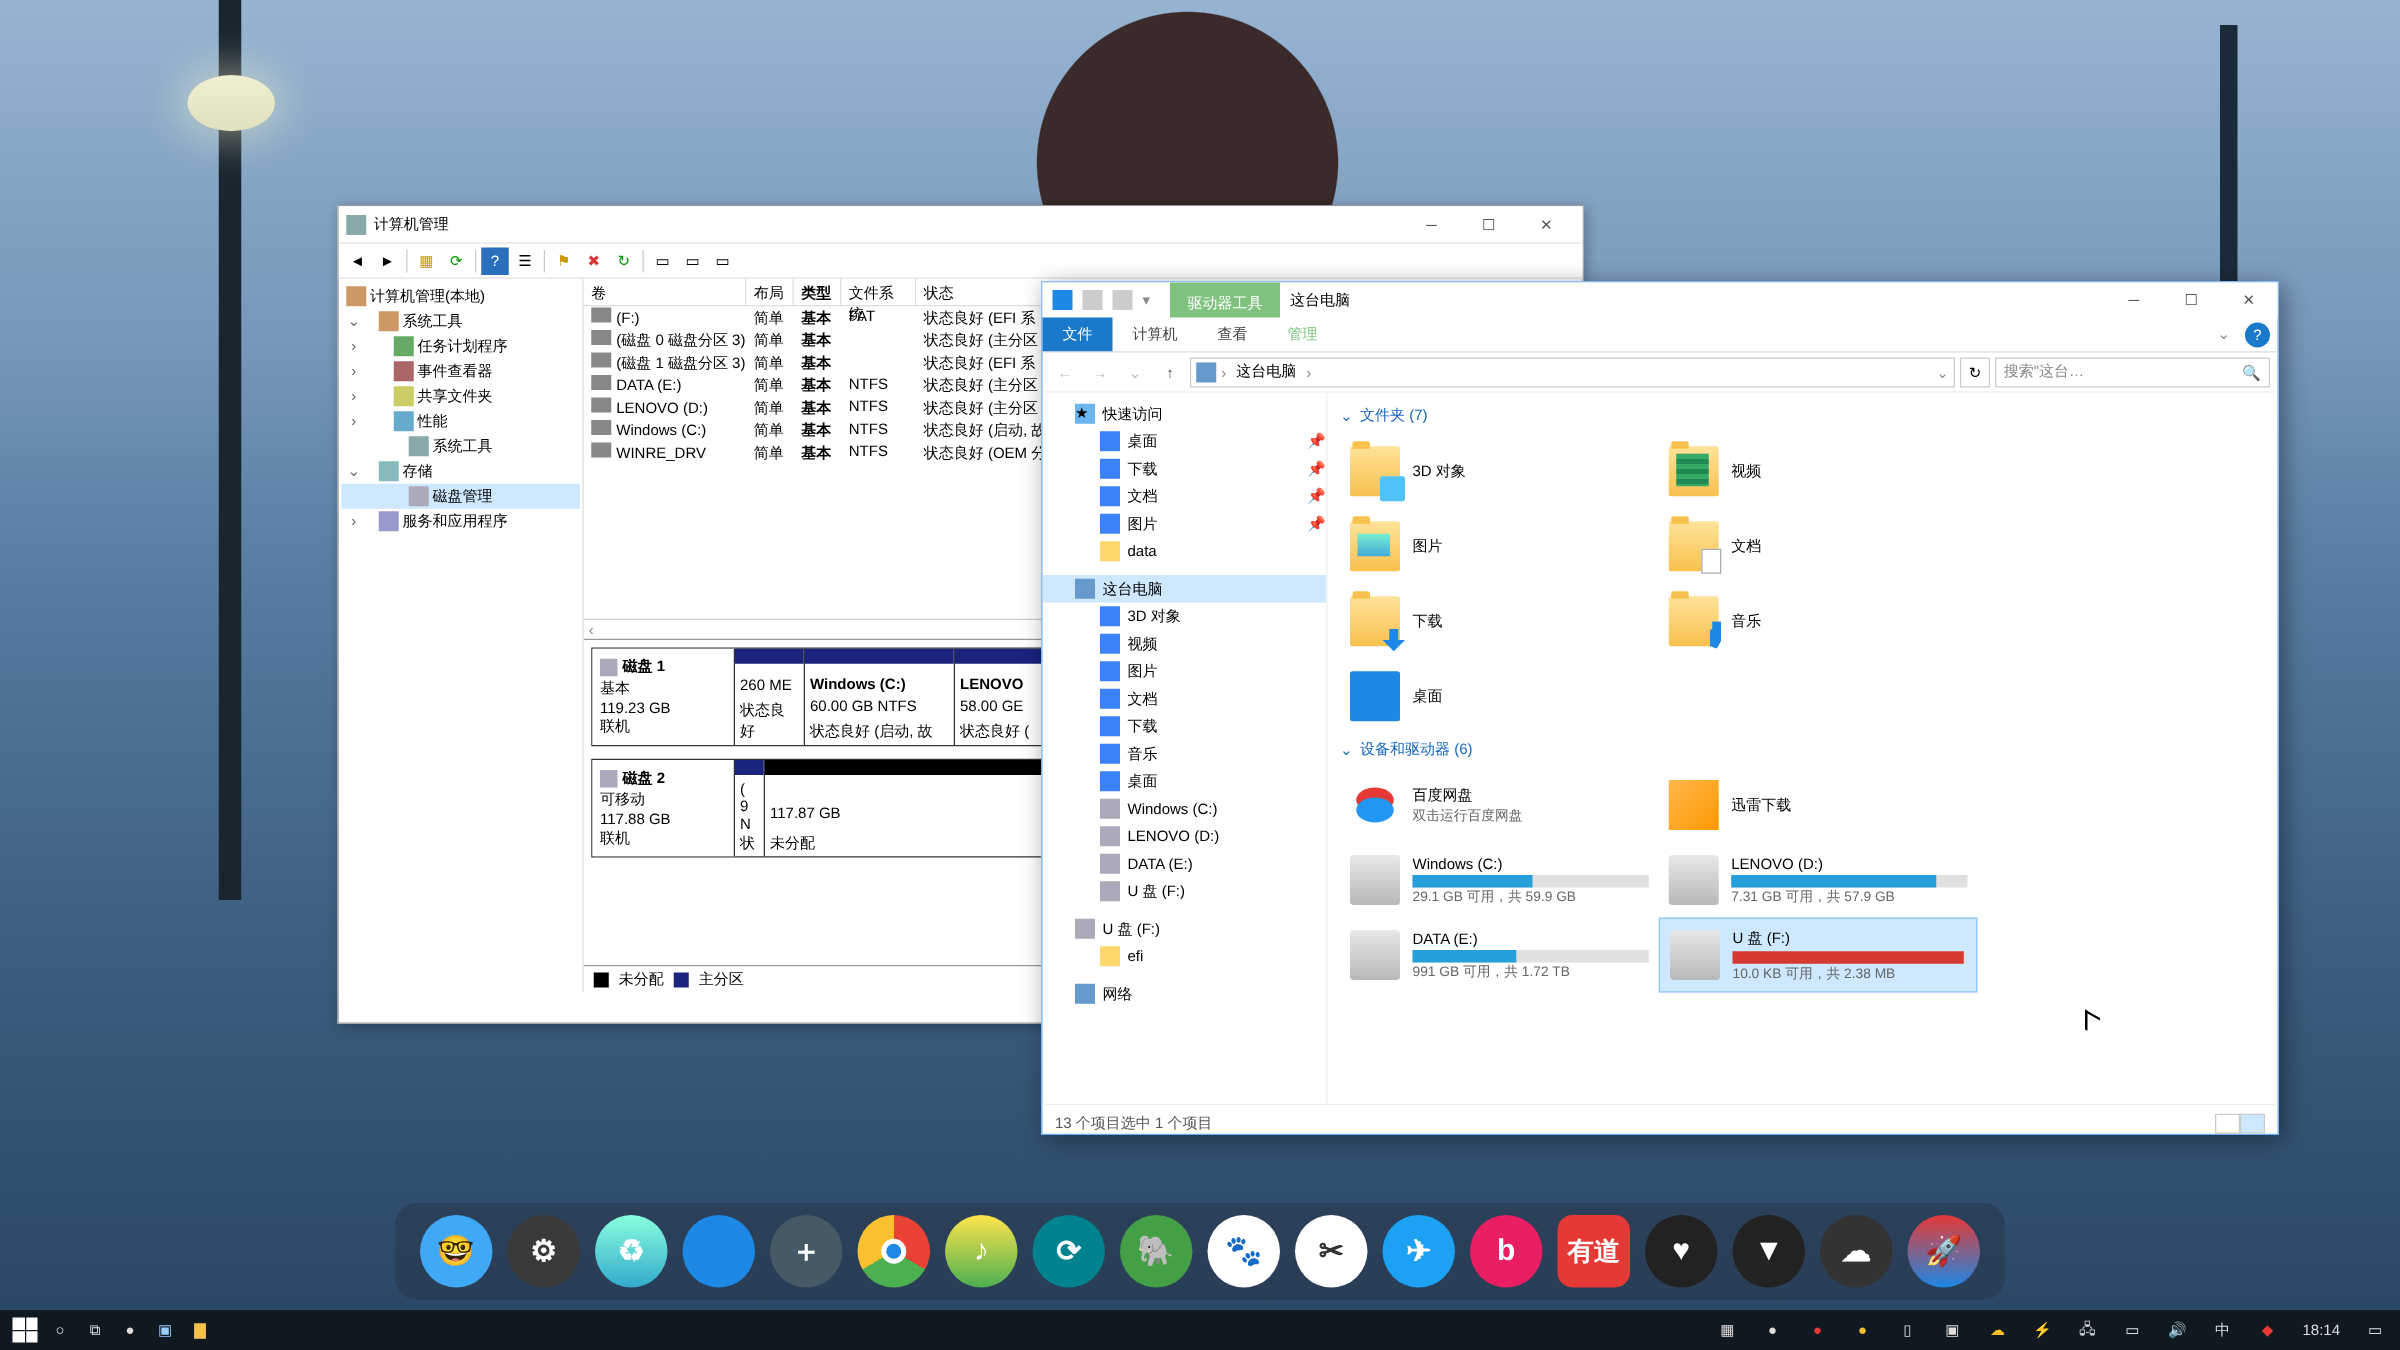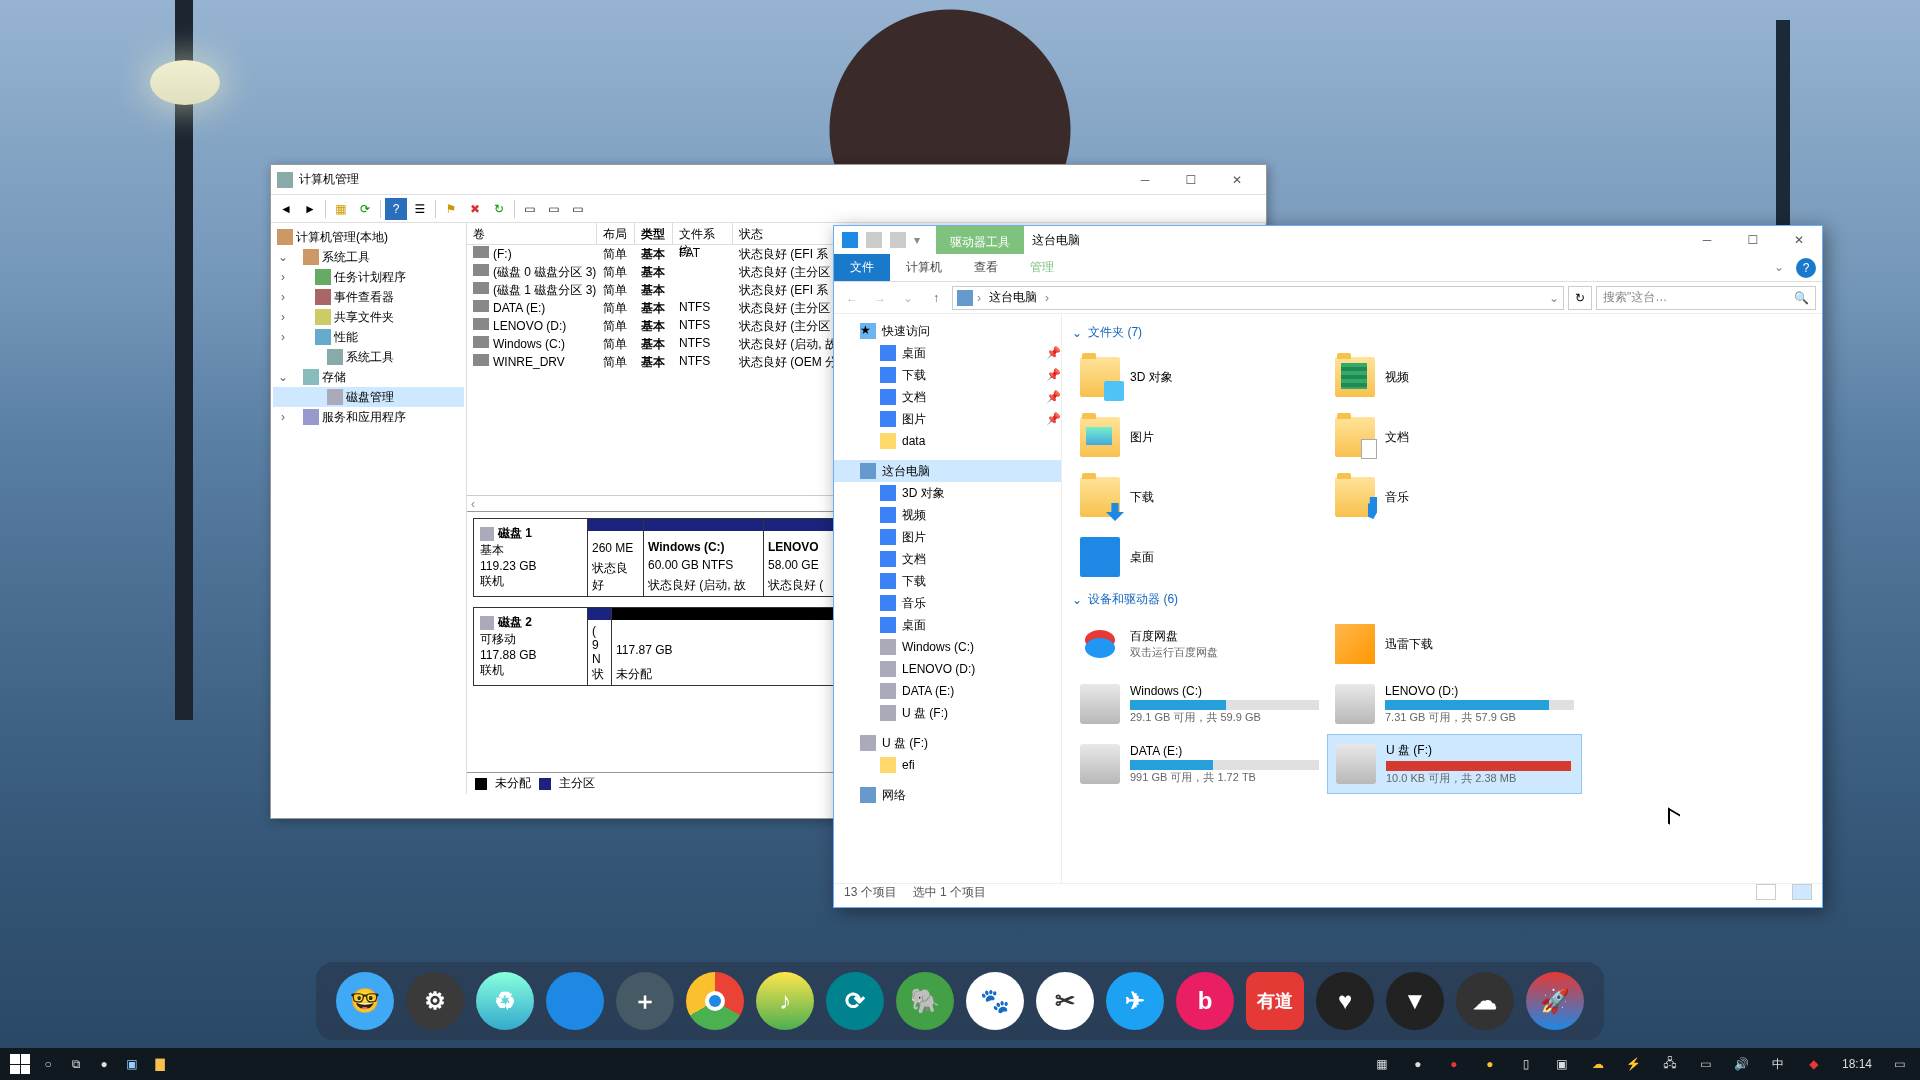--- a/index.html
+++ b/index.html
@@ -110,21 +110,21 @@
 .blue-folder{background:#1e88e5;border-radius:2px;}
 .drive-icon{background:linear-gradient(#e8e8e8,#b8b8b8);border-radius:3px;position:relative;}
 .drive-bar{height:10px;background:#e0e0e0;margin-top:2px;position:relative;}
 .drive-bar-fill{position:absolute;left:0;top:0;height:100%;}
 .drive-info-line{color:#666;font-size:11px;}
 .cloud-baidu{width:40px;height:40px;border-radius:50%;display:flex;align-items:center;justify-content:center;color:#fff;background:#fff;position:relative;}
 .cloud-baidu::before{content:"";position:absolute;width:30px;height:20px;border-radius:50%;background:#e53935;top:6px;left:5px;}
 .cloud-baidu::after{content:"";position:absolute;width:30px;height:20px;border-radius:50%;background:#2196f3;bottom:6px;left:5px;}
 .xunlei-icon{background:linear-gradient(135deg,#ffb74d,#ff9800);}
 
-.status-bar{height:24px;border-top:1px solid #eee;display:flex;align-items:flex-start;padding:0 10px;gap:16px;color:#555;}
+.status-bar{height:24px;border-top:1px solid #eee;display:flex;align-items:flex-end;padding:0 10px;color:#555;}
 .status-bar .flex{flex:1;}
 .view-btn{width:20px;height:16px;border:1px solid #ccc;}
 
 
 .dock{position:absolute;left:50%;bottom:40px;transform:translateX(-50%);display:flex;gap:12px;padding:10px 20px;background:rgba(40,50,70,.5);border-radius:18px;backdrop-filter:blur(4px);}
 .dock-item{width:58px;height:58px;border-radius:50%;display:flex;align-items:center;justify-content:center;color:#fff;font-size:24px;font-weight:bold;}
 
 
 .taskbar{position:absolute;left:0;right:0;bottom:0;height:32px;background:#101820;display:flex;align-items:center;padding:0 6px;color:#ddd;}
 .tb-start{width:20px;height:20px;display:grid;grid-template-columns:1fr 1fr;grid-template-rows:1fr 1fr;gap:1px;}
@@ -679,21 +679,21 @@
         <span style="width:12px;height:12px;border-radius:50%;background:#1e88e5"></span>
       </span>
     </div>
   <div class="dock-item" style="background:linear-gradient(#ffe54c,#4caf50)">♪</div>
   <div class="dock-item" style="background:#00838f">⟳</div>
   <div class="dock-item" style="background:#43a047">🐘</div>
   <div class="dock-item" style="background:#fff;color:#2b5fe3">🐾</div>
   <div class="dock-item" style="background:#fff;color:#333">✂</div>
   <div class="dock-item" style="background:#1da1f2">✈</div>
   <div class="dock-item" style="background:#e91e63">b</div>
-  <div class="dock-item" style="background:#e53935;border-radius:12px;font-size:18px">有道</div>
+  <div class="dock-item" style="background:#e53935;border-radius:12px;font-size:21px">有道</div>
   <div class="dock-item" style="background:#222">♥</div>
   <div class="dock-item" style="background:#222">▼</div>
   <div class="dock-item" style="background:#333">☁</div>
   <div class="dock-item" style="background:linear-gradient(#e53935,#1e88e5)">🚀</div>
 </div>
 
 <div class="taskbar">
   <div class="tb-item">
       <div class="tb-start">
         <span></span>

